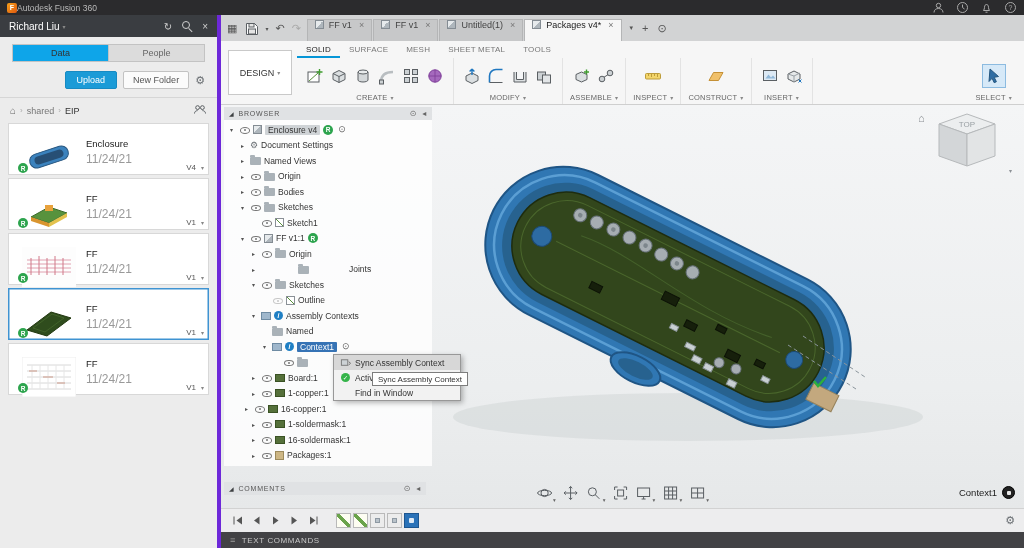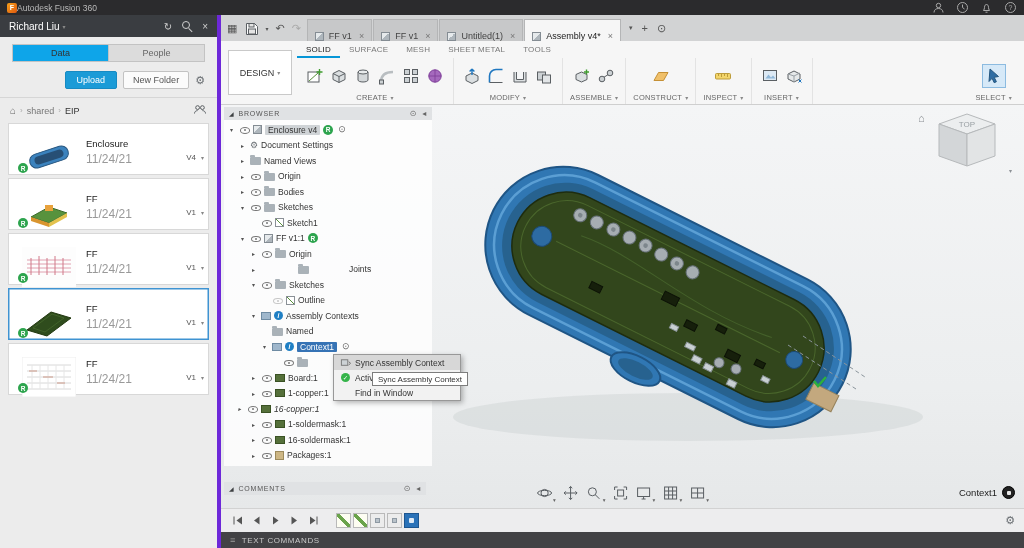--- a/index.html
+++ b/index.html
@@ -38,29 +38,29 @@
 .bc-people{margin-left:auto}
 .dp-cards{flex:1;padding:2px 8px;overflow:hidden}
 .card{position:relative;height:52px;background:#fff;border:1px solid #d8d8d8;margin-bottom:3px;display:flex;padding:12px}
 .card.selected{border-color:#3f93d2;box-shadow:inset 0 0 0 .5px #3f93d2}
 .thumb{width:56px;height:42px;flex:none;display:flex;align-items:center;justify-content:center;overflow:hidden}
 .card-info{flex:1;padding-left:9px;position:relative}
 .card-name{font-size:9.5px;color:#222;margin-top:2px}
 .card-date{font-size:12px;color:#999;margin-top:3px}
 .i-r{width:10px;height:10px;border-radius:50%;background:#2da44e;color:#fff;font-size:6.5px;font-weight:bold;display:inline-flex;align-items:center;justify-content:center;flex:none}
 .card .i-r{position:absolute;left:9px;bottom:1px}
-.card-version{position:absolute;right:1px;bottom:11px;font-size:8px;color:#555;display:flex;align-items:center;gap:2px;padding:1px 3px}
+.card-version{position:absolute;right:1px;bottom:1px;font-size:8px;color:#555;display:flex;align-items:center;gap:2px;padding:1px 3px}
 
 .workarea{flex:1;display:flex;flex-direction:column;min-width:0}
 .tabbar{height:26px;background:#d2d3d4;display:flex;align-items:flex-end;padding:0 4px;flex:none}
 .tb-tools{display:flex;align-items:center;gap:7px;height:26px;padding:0 6px 0 2px;color:#555}
 .tb-ic{display:flex;align-items:center;justify-content:center;font-size:11px;color:#555}
 .tb-ic.dis{color:#a8a8a8}
 .tb-tabs{display:flex;align-items:flex-end}
-.doctab{display:flex;align-items:flex-end;gap:5px;height:22px;padding:0 7px;background:#c7c8c9;border:1px solid #b4b5b6;border-bottom:none;font-size:9px;color:#444;margin-right:1px;max-width:120px;white-space:nowrap}
+.doctab{display:flex;align-items:flex-start;gap:5px;height:22px;padding:0 7px;background:#c7c8c9;border:1px solid #b4b5b6;border-bottom:none;font-size:9px;color:#444;margin-right:1px;max-width:120px;white-space:nowrap}
 .doctab.active{background:#f6f6f6;color:#222}
 .doctab .x{color:#777;font-size:9px;margin-left:2px}
 .tb-after{display:flex;align-items:center;gap:9px;margin-left:7px;height:26px;color:#555}
 
 .ribbon{height:64px;background:#f6f6f6;border-bottom:1px solid #cfcfcf;display:flex;flex:none}
 .design-btn{margin:9px 5px 9px 7px;width:64px;border:1px solid #c9c9c9;background:#fff;display:flex;align-items:center;justify-content:center;font-size:9px;color:#333;flex:none}
 .ribbon-main{flex:1;display:flex;flex-direction:column;min-width:0}
 .ribbon-tabs{display:flex;height:17px;flex:none}
 .rtab{padding:0 9px;display:flex;align-items:center;font-size:8px;color:#777;letter-spacing:.2px}
 .rtab.active{color:#1a1a1a;box-shadow:inset 0 -2px 0 #0696d7}
@@ -339,21 +339,21 @@
               <span>FF v1</span>
               <span class="x">×</span>
             </div>
             <div class="doctab">
               <span class="i-cube"></span>
               <span>Untitled(1)</span>
               <span class="x">×</span>
             </div>
             <div class="doctab active">
               <span class="i-cube"></span>
-              <span>Assembly v4*</span>
+              <span>Packages v4*</span>
               <span class="x">×</span>
             </div>
           </div>
         <div class="tb-after" id="tb-after">
             <span class="tb-ic" style="font-size: 7px;">▾</span>
             <span class="tb-ic">+</span>
             <span class="tb-ic">⊙</span>
           </div>
       </div>
 
@@ -468,40 +468,40 @@
                 </div>
                 <div class="rg-label">
                   <span>ASSEMBLE</span>
                   <span class="chev">▾</span>
                 </div>
               </div>
               <div class="rgroup">
                 <div class="rg-icons">
                   <span class="ricon">
                     <svg width="20" height="20" viewBox="0 0 20 20" fill="none" stroke="#5a5f63" stroke-width="1">
+                      <rect x="2.5" y="7.5" width="15" height="5.5" rx="1" fill="#f3d56b" stroke="#bd9c3a"></rect>
+                      <path d="M5.5 7.5v2.5M8.5 7.5v3.5M11.5 7.5v2.5M14.5 7.5v3.5" stroke="#bd9c3a"></path>
+                    </svg>
+                  </span>
+                </div>
+                <div class="rg-label">
+                  <span>INSPECT</span>
+                  <span class="chev">▾</span>
+                </div>
+              </div>
+              <div class="rgroup">
+                <div class="rg-icons">
+                  <span class="ricon">
+                    <svg width="20" height="20" viewBox="0 0 20 20" fill="none" stroke="#5a5f63" stroke-width="1">
                       <path d="M3 14.5l4.5-8h9.5l-4.5 8z" fill="#f0c06a" stroke="#c59035"></path>
                     </svg>
                   </span>
                 </div>
                 <div class="rg-label">
                   <span>CONSTRUCT</span>
-                  <span class="chev">▾</span>
-                </div>
-              </div>
-              <div class="rgroup">
-                <div class="rg-icons">
-                  <span class="ricon">
-                    <svg width="20" height="20" viewBox="0 0 20 20" fill="none" stroke="#5a5f63" stroke-width="1">
-                      <rect x="2.5" y="7.5" width="15" height="5.5" rx="1" fill="#f3d56b" stroke="#bd9c3a"></rect>
-                      <path d="M5.5 7.5v2.5M8.5 7.5v3.5M11.5 7.5v2.5M14.5 7.5v3.5" stroke="#bd9c3a"></path>
-                    </svg>
-                  </span>
-                </div>
-                <div class="rg-label">
-                  <span>INSPECT</span>
                   <span class="chev">▾</span>
                 </div>
               </div>
               <div class="rgroup">
                 <div class="rg-icons">
                   <span class="ricon">
                     <svg width="20" height="20" viewBox="0 0 20 20" fill="none" stroke="#5a5f63" stroke-width="1">
                       <rect x="3.5" y="4.5" width="13" height="10" fill="#dce9f4"></rect>
                       <path d="M5.5 12.5l3-4 2.5 3 2-2 2.5 3z" fill="#8fb7d8" stroke="none"></path>
                     </svg>
@@ -705,21 +705,21 @@
                 <span class="i-eye"></span>
                 <span class="i-board"></span>
                 <span class="lbl">Board:1</span>
               </div>
               <div class="trow" style="padding-left: 25px;">
                 <span class="expand">▸</span>
                 <span class="i-eye"></span>
                 <span class="i-board"></span>
                 <span class="lbl">1-copper:1</span>
               </div>
-              <div class="trow" style="padding-left: 11px; font-style: italic;">
+              <div class="trow" style="padding-left: 18px;">
                 <span class="expand">▸</span>
                 <span class="i-eye"></span>
                 <span class="i-board"></span>
                 <span class="lbl">16-copper:1</span>
               </div>
               <div class="trow" style="padding-left: 25px;">
                 <span class="expand">▸</span>
                 <span class="i-eye"></span>
                 <span class="i-board"></span>
                 <span class="lbl">1-soldermask:1</span>

